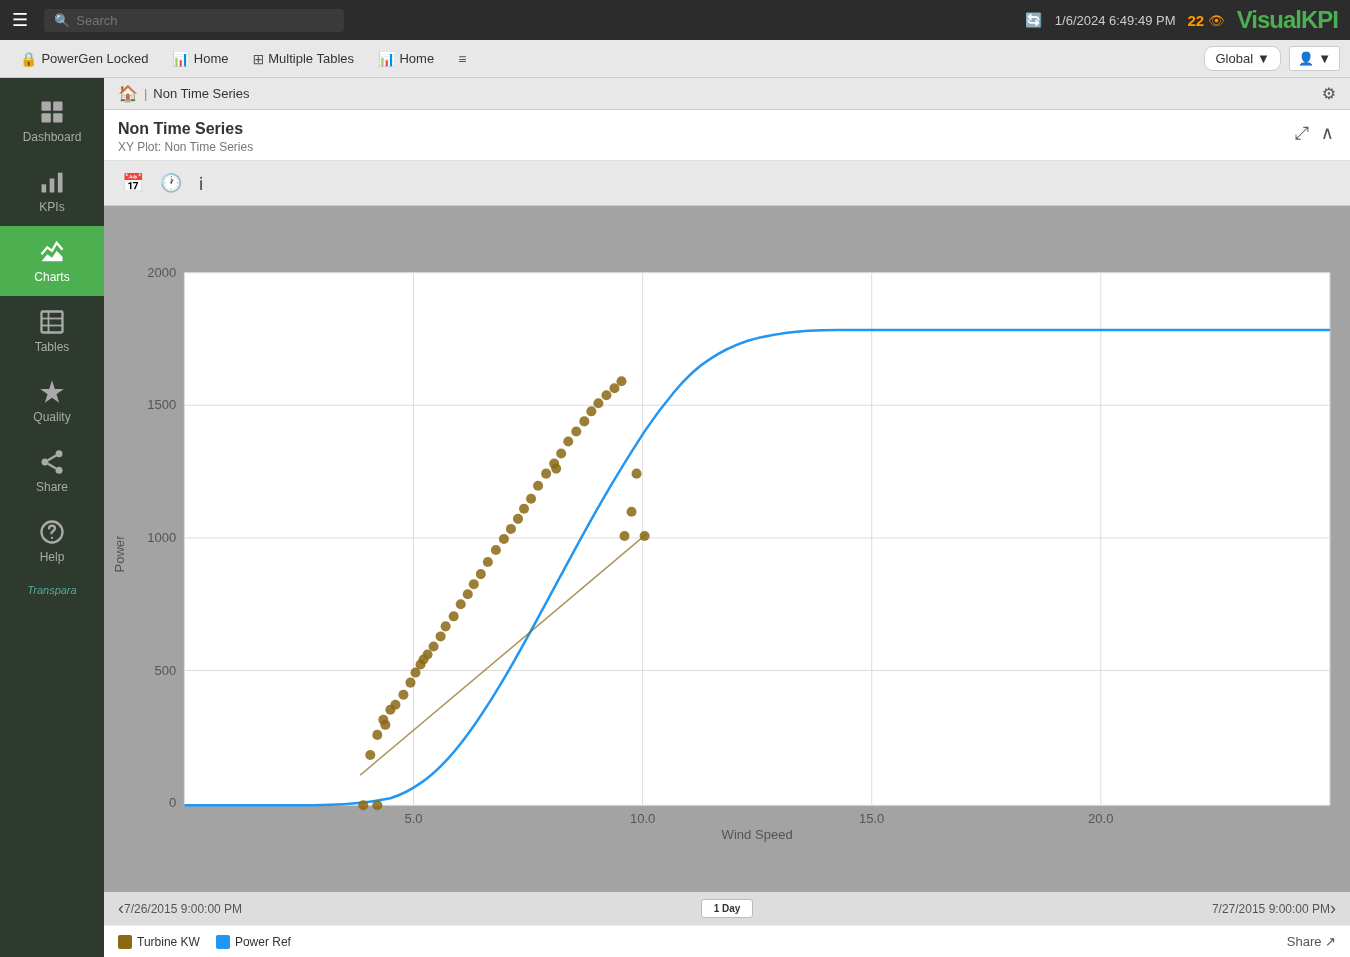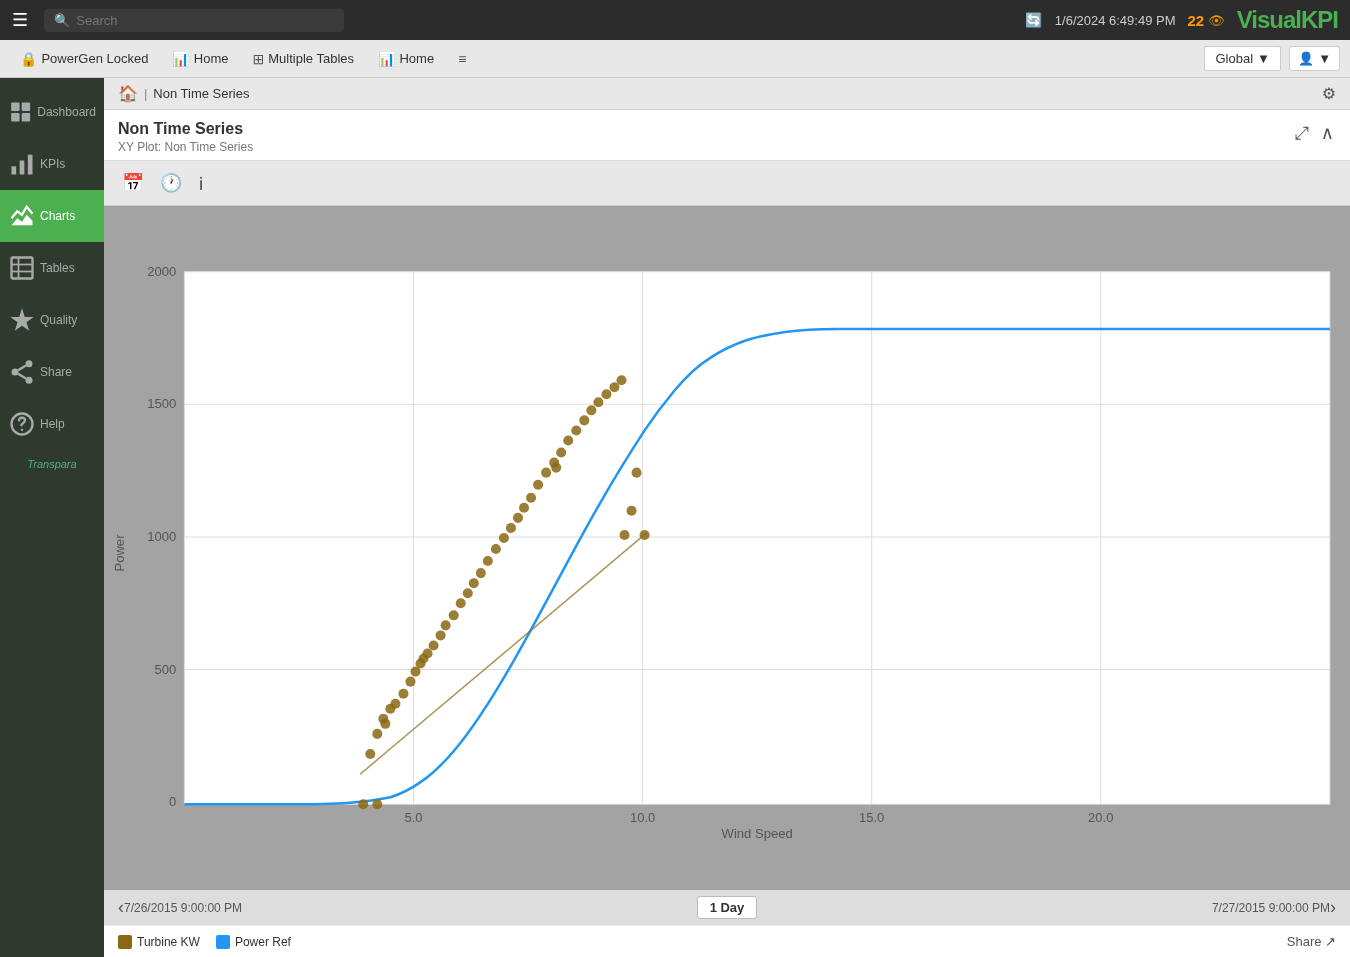--- a/index.html
+++ b/index.html
@@ -21,29 +21,29 @@
     .logo { font-size: 24px; font-weight: bold; color: #fff; letter-spacing: -1px; }
     .logo span { color: #4caf50; }
 
     
     .nav-bar {
       display: flex; align-items: center; background: #e8e8e8; border-bottom: 1px solid #ccc; height: 38px; padding: 0 10px; gap: 4px; flex-shrink: 0;
     }
     .nav-item { display: flex; align-items: center; gap: 4px; padding: 4px 10px; cursor: pointer; color: #333; font-size: 13px; border-radius: 3px; }
     .nav-item-icon { font-size: 14px; color: #555; }
     .nav-right { margin-left: auto; display: flex; align-items: center; gap: 8px; }
-    .global-btn { display: flex; align-items: center; gap: 4px; padding: 4px 10px; cursor: pointer; color: #333; border: 1px solid #ccc; border-radius: 2px; background: #fff; font-size: 13px; }
+    .global-btn { display: flex; align-items: center; gap: 4px; padding: 4px 10px; cursor: pointer; color: #333; border: 1px solid #ccc; border-radius: 9px; background: #fff; font-size: 13px; }
     .user-btn { display: flex; align-items: center; gap: 4px; padding: 4px 8px; cursor: pointer; color: #333; border: 1px solid #ccc; border-radius: 3px; background: #fff; }
 
     
     .main-layout { display: flex; flex: 1; overflow: hidden; }
 
     
     .sidebar { width: 104px; background: #2d3a2d; display: flex; flex-direction: column; align-items: center; padding-top: 8px; flex-shrink: 0; }
-    .sidebar-item { display: flex; align-items: center; padding: 12px 8px; cursor: pointer; color: #aaa; width: 100%; text-align: center; gap: 4px; font-size: 12px; }
+    .sidebar-item { display: flex; flex-direction: column; align-items: center; padding: 12px 8px; cursor: pointer; color: #aaa; width: 100%; text-align: center; gap: 4px; font-size: 12px; }
     .sidebar-item.active { background: #4caf50; color: #fff; }
     .sidebar-item svg { width: 28px; height: 28px; fill: currentColor; }
 
     
     .content { flex: 1; display: flex; flex-direction: column; overflow: hidden; }
 
     
     .breadcrumb { display: flex; align-items: center; background: #e8e8e8; padding: 6px 14px; border-bottom: 1px solid #ccc; gap: 6px; font-size: 13px; flex-shrink: 0; }
     .breadcrumb-home { color: #555; font-size: 16px; }
     .breadcrumb-sep { color: #888; }
@@ -65,21 +65,21 @@
 
     
     .chart-body { flex: 1; position: relative; background: #a3a3a3; min-height: 0; }
     .chart-svg-container { width: 100%; height: 100%; }
 
     
     .timeline-bar { display: flex; align-items: center; background: #ddd; padding: 6px 14px; flex-shrink: 0; }
     .timeline-arrow { cursor: pointer; font-size: 18px; color: #555; background: none; border: none; }
     .timeline-start { font-size: 12px; color: #555; }
     .timeline-center { flex: 1; display: flex; justify-content: center; }
-    .timeline-period { background: #fff; border: 1px solid #bbb; border-radius: 3px; padding: 3px 12px; font-size: 13px; color: #333; font-weight: bold; }
+    .timeline-period { background: #fff; border: 1px solid #bbb; border-radius: 3px; padding: 3px 12px; font-size: 10px; color: #333; font-weight: bold; }
     .timeline-end { font-size: 12px; color: #555; }
 
     
     .legend-bar { display: flex; align-items: center; gap: 16px; padding: 8px 14px; background: #fff; border-top: 1px solid #eee; flex-shrink: 0; }
     .legend-item { display: flex; align-items: center; gap: 5px; font-size: 12px; color: #333; }
     .legend-swatch { width: 14px; height: 14px; border-radius: 2px; }
     .legend-share { margin-left: auto; font-size: 13px; color: #555; cursor: pointer; }
 
     
     .transpara-logo { padding: 8px; text-align: center; color: #4caf50; font-size: 10px; font-style: italic; }

